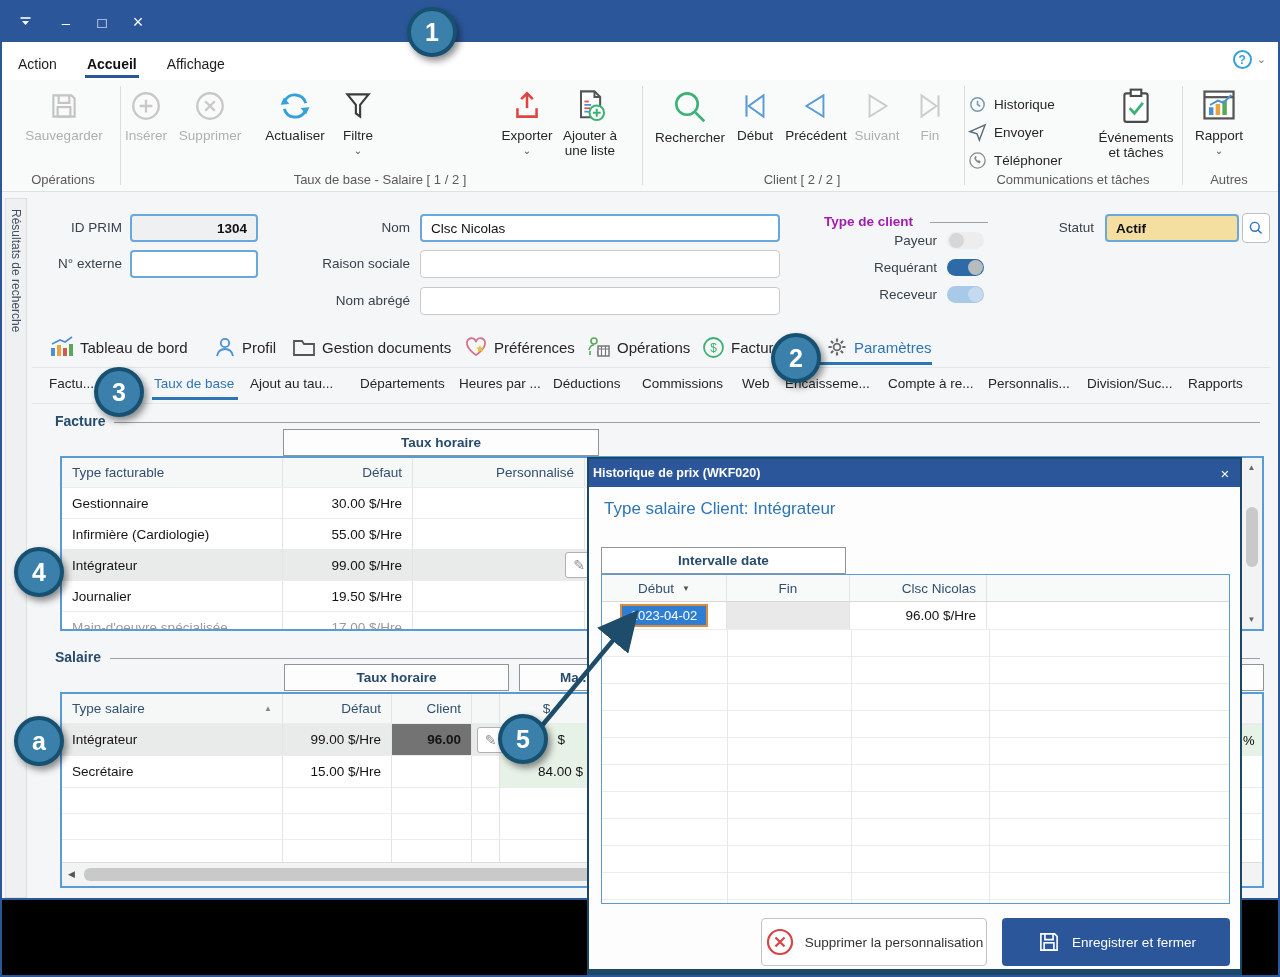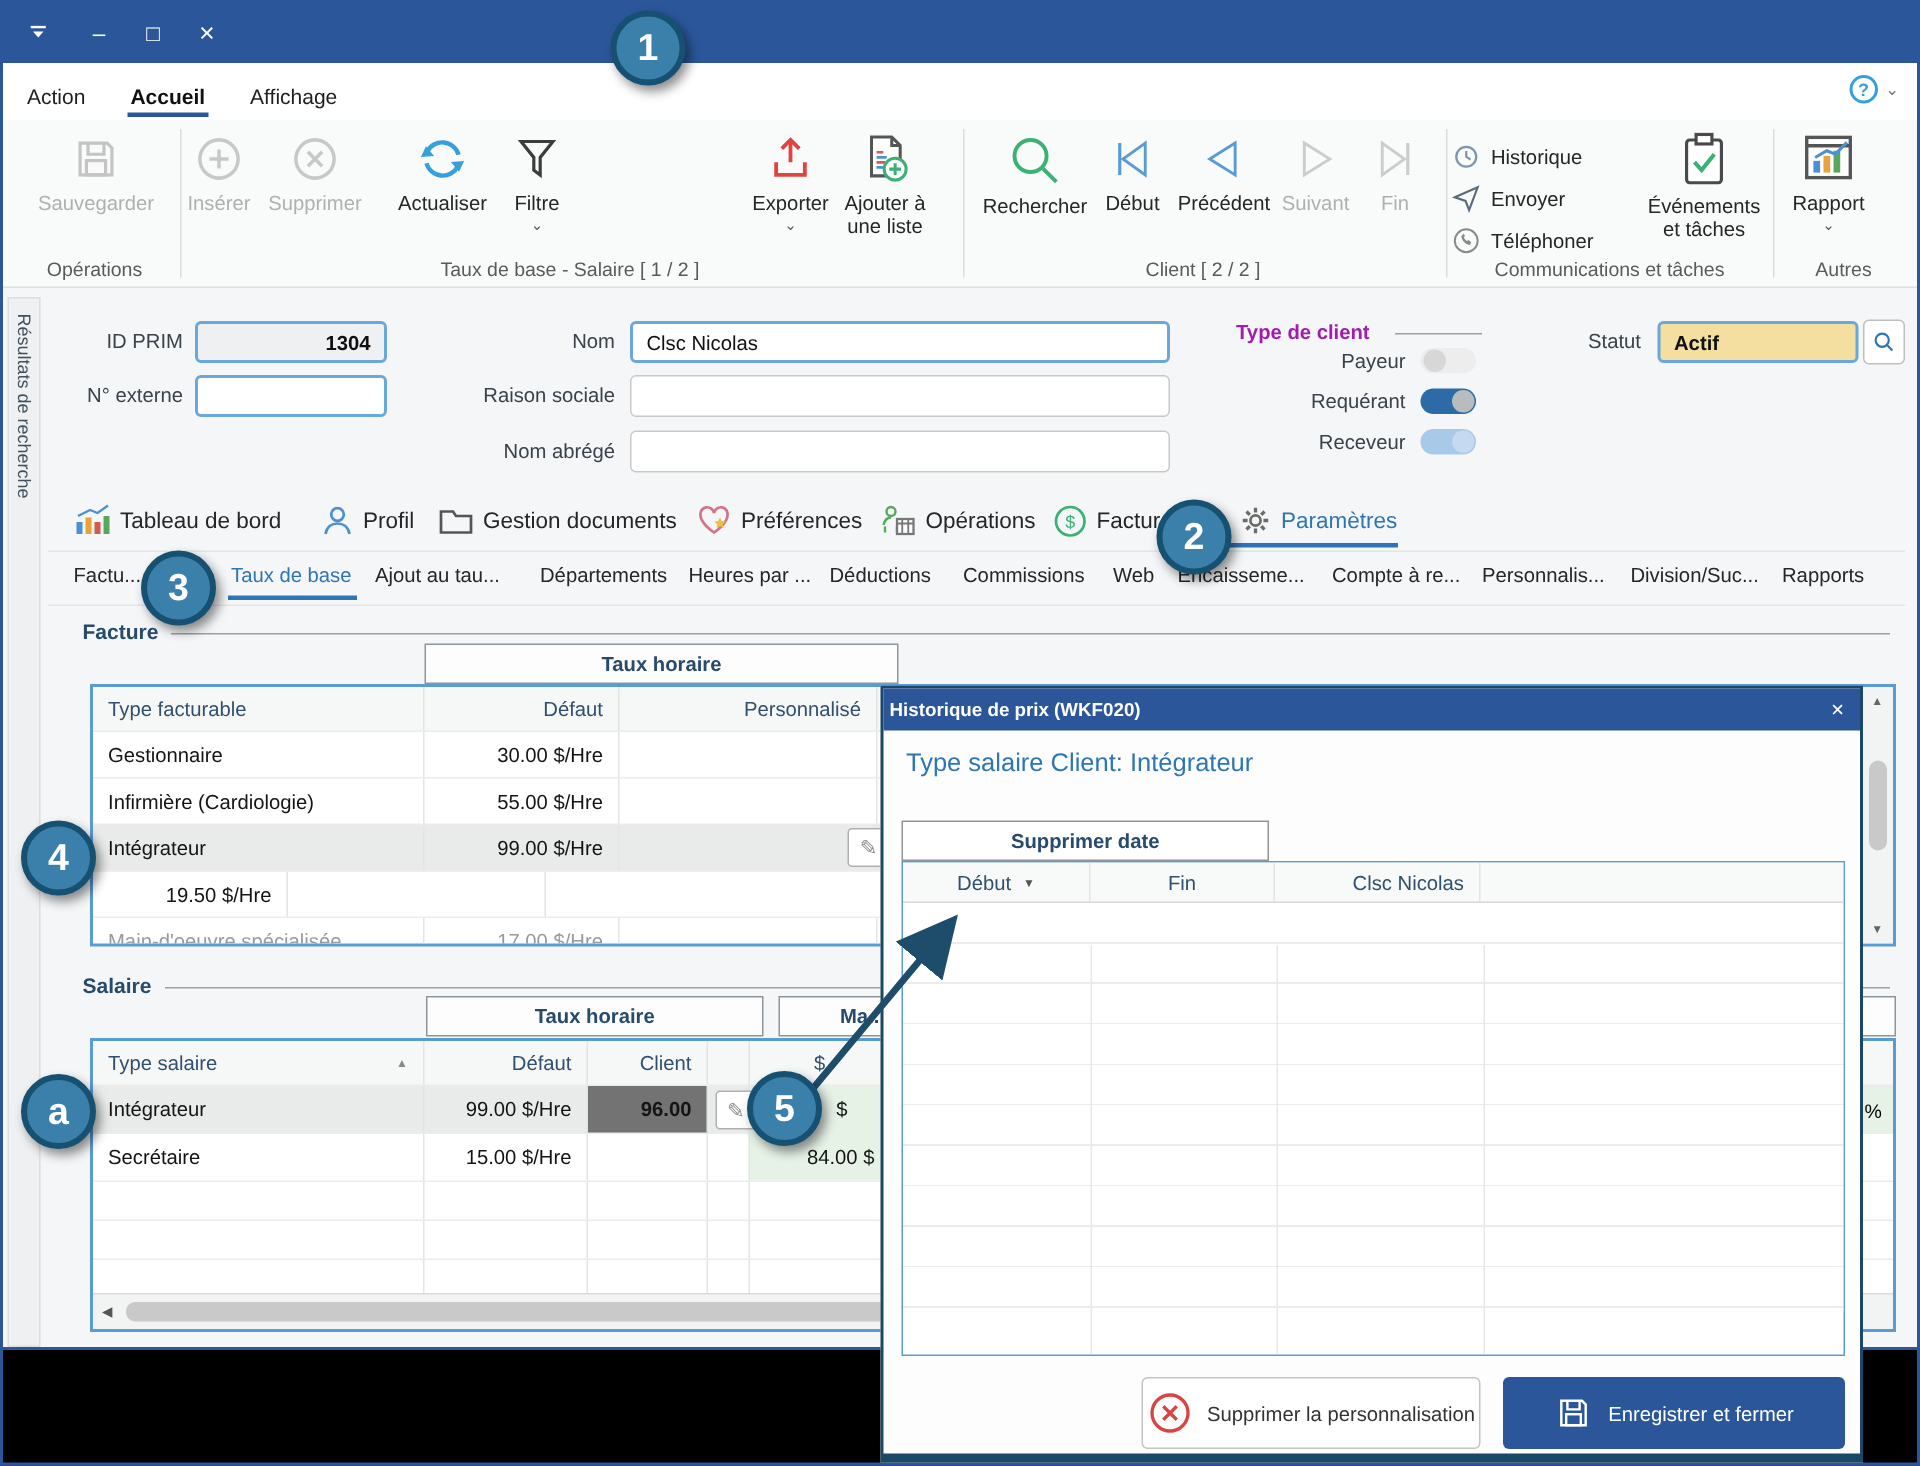--- a/index.html
+++ b/index.html
@@ -443,20 +443,21 @@
           <span class="cell" style="width:172px"></span>
             <span class="cell" style="flex:1;border-right:none"></span>
         </div>
         <div class="trow selrow" style="height:31px">
           <span class="cell" style="width:221px">Intégrateur</span>
           <span class="cell r" style="width:130px">99.00 $/Hre</span>
           <span class="cell" style="width:172px"></span>
             <span class="cell" style="flex:1;border-right:none"></span>
         </div>
         <div class="trow" style="height:31px">
+          <span class="cell" style="width:221px">Journalier</span>
           <span class="cell r" style="width:130px">19.50 $/Hre</span>
           <span class="cell" style="width:172px"></span>
             <span class="cell" style="flex:1;border-right:none"></span>
         </div>
         <div class="trow" style="height:31px">
           <span class="cell" style="width:221px;color:#9a9a9a">Main-d'oeuvre spécialisée</span>
           <span class="cell r" style="width:130px;color:#9a9a9a">17.00 $/Hre</span>
           <span class="cell" style="width:172px"></span>
             <span class="cell" style="flex:1;border-right:none"></span>
         </div>
@@ -539,29 +540,37 @@
       </div>
     </div>
   </div>
 
   <div class="dialog">
     <div class="dlg-title">
       <span>Historique de prix (WKF020)</span>
       <span class="dlg-x">×</span>
     </div>
     <div style="position:absolute;left:15px;top:40px;font-size:17px;color:#2e75b6">Type salaire Client: Intégrateur</div>
-    <div class="grpbox c" style="left:12px;top:88px;width:245px;background:#fff">Supprimer date</div>
+    <div class="grpbox c" style="left:12px;top:88px;width:245px;background:#fff">Intervalle date</div>
     <div style="position:absolute;left:12px;top:115px;width:629px;height:330px;background:#fff;border:1px solid #5b9bd5;overflow:hidden">
       <div class="trow thead" style="height:27px;background:#f8f9f9;border-bottom:1px solid #d8d8d8">
         <span class="cell c" style="width:125px;gap:8px">
             <span>Début</span>
             <span style="font-size:8px;color:#555">▼</span>
           </span>
         <span class="cell c" style="width:123px">Fin</span>
         <span class="cell r" style="width:137px">Clsc Nicolas</span>
+        <span class="cell" style="flex:1;border-right:none"></span>
+      </div>
+      <div class="trow" style="height:28px">
+        <span class="cell c" style="width:125px;padding:0">
+            <span class="chip">2023-04-02</span>
+          </span>
+        <span class="cell" style="width:123px;background:#e9e9e9"></span>
+        <span class="cell r" style="width:137px">96.00 $/Hre</span>
         <span class="cell" style="flex:1;border-right:none"></span>
       </div>
       <div class="emptyrows" style="height:273px"></div>
       <div style="position:absolute;left:125px;top:55px;bottom:0;width:1px;background:#e8e8e8"></div>
       <div style="position:absolute;left:249px;top:55px;bottom:0;width:1px;background:#e8e8e8"></div>
       <div style="position:absolute;left:387px;top:55px;bottom:0;width:1px;background:#e8e8e8"></div>
     </div>
     <div class="btn white" style="left:172px;top:459px;width:226px">
       <span>
           <svg width="30" height="30" viewBox="0 0 30 30">

